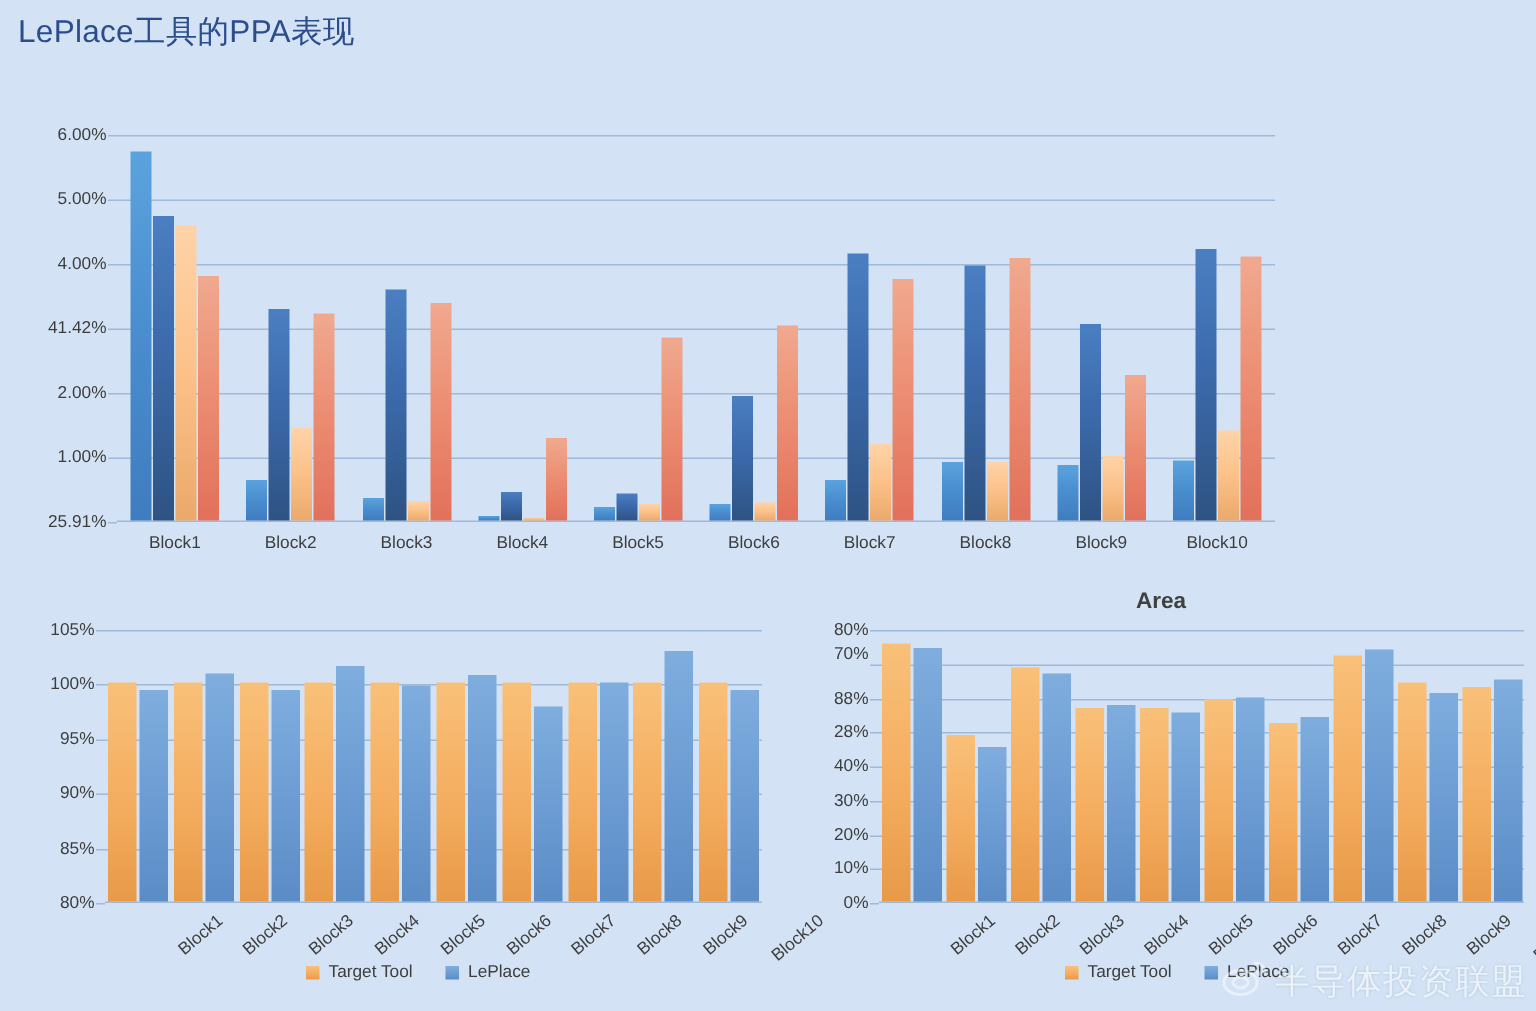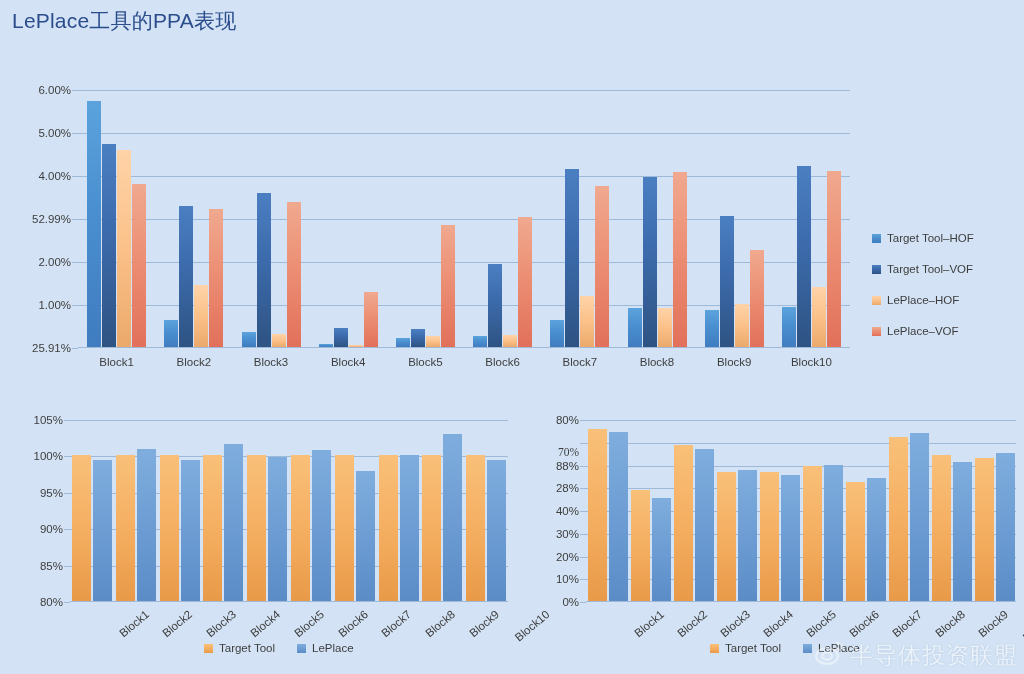--- a/index.html
+++ b/index.html
@@ -110,21 +110,21 @@
       <div class="tick-mark" style="top: 258px;"></div>
       <div class="tick-label" style="top: 258px;">25.91%</div>
       <div class="grid-line" style="top: 215px;"></div>
       <div class="tick-mark" style="top: 215px;"></div>
       <div class="tick-label" style="top: 215px;">1.00%</div>
       <div class="grid-line" style="top: 172px;"></div>
       <div class="tick-mark" style="top: 172px;"></div>
       <div class="tick-label" style="top: 172px;">2.00%</div>
       <div class="grid-line" style="top: 129px;"></div>
       <div class="tick-mark" style="top: 129px;"></div>
-      <div class="tick-label" style="top: 129px;">52.99%</div>
+      <div class="tick-label" style="top: 129px;">41.42%</div>
       <div class="grid-line" style="top: 86px;"></div>
       <div class="tick-mark" style="top: 86px;"></div>
       <div class="tick-label" style="top: 86px;">4.00%</div>
       <div class="grid-line" style="top: 43px;"></div>
       <div class="tick-mark" style="top: 43px;"></div>
       <div class="tick-label" style="top: 43px; text-align: center;">5.00%</div>
       <div class="grid-line" style="top: 0px;"></div>
       <div class="tick-mark" style="top: 0px;"></div>
       <div class="tick-label" style="top: 0px;">6.00%</div>
       <div class="bar s-tt-hof" title="Target Tool–HOF • Block1 • 5.72" style="left: 9.1px; width: 14px; height: 245.96px;"></div>
@@ -171,38 +171,20 @@
       <div class="bar s-tt-vof" title="Target Tool–VOF • Block9 • 3.05" style="left: 641.7px; width: 14px; height: 131.15px;"></div>
       <div class="bar s-lp-hof" title="LePlace–HOF • Block9 • 1" style="left: 656.7px; width: 14px; height: 43px;"></div>
       <div class="bar s-lp-vof" title="LePlace–VOF • Block9 • 2.26" style="left: 671.7px; width: 14px; height: 97.18px;"></div>
       <div class="cat-label" style="left: 617.6px; width: 77.2px; top: 266px;">Block9</div>
       <div class="bar s-tt-hof" title="Target Tool–HOF • Block10 • 0.94" style="left: 703.9px; width: 14px; height: 40.42px;"></div>
       <div class="bar s-tt-vof" title="Target Tool–VOF • Block10 • 4.2" style="left: 718.9px; width: 14px; height: 180.6px;"></div>
       <div class="bar s-lp-hof" title="LePlace–HOF • Block10 • 1.4" style="left: 733.9px; width: 14px; height: 60.2px;"></div>
       <div class="bar s-lp-vof" title="LePlace–VOF • Block10 • 4.09" style="left: 748.9px; width: 14px; height: 175.87px;"></div>
       <div class="cat-label" style="left: 694.8px; width: 77.2px; top: 266px;">Block10</div>
     </div>
-    <div class="legend legend-v" style="left: 872px; top: 180px;">
-      <div class="legend-item">
-        <span class="legend-swatch s-tt-hof"></span>
-        <span>Target Tool–HOF</span>
-      </div>
-      <div class="legend-item">
-        <span class="legend-swatch s-tt-vof"></span>
-        <span>Target Tool–VOF</span>
-      </div>
-      <div class="legend-item">
-        <span class="legend-swatch s-lp-hof"></span>
-        <span>LePlace–HOF</span>
-      </div>
-      <div class="legend-item">
-        <span class="legend-swatch s-lp-vof"></span>
-        <span>LePlace–VOF</span>
-      </div>
-    </div>
   </div>
 
 <div class="chart" id="chart-tns" style="left:8px; top:392px; width:508px; height:278px;">
     <div class="plot" style="left: 62px; top: 28px; width: 438px; height: 182px;">
       <div class="tick-mark" style="top: 182px;"></div>
       <div class="tick-label" style="top: 182px;">80%</div>
       <div class="grid-line" style="top: 145.6px;"></div>
       <div class="tick-mark" style="top: 145.6px;"></div>
       <div class="tick-label" style="top: 145.6px;">85%</div>
       <div class="grid-line" style="top: 109.2px;"></div>
@@ -254,20 +236,21 @@
         <span>Target Tool</span>
       </div>
       <div class="legend-item">
         <span class="legend-swatch s-lp"></span>
         <span>LePlace</span>
       </div>
     </div>
   </div>
 
 <div class="chart" id="chart-area" style="left:524px; top:392px; width:500px; height:278px;">
+    <div class="chart-title">Area</div>
     <div class="plot" style="left: 62px; top: 28px; width: 430px; height: 182px;">
       <div class="tick-mark" style="top: 182px;"></div>
       <div class="tick-label" style="top: 182px;">0%</div>
       <div class="grid-line" style="top: 159.25px;"></div>
       <div class="tick-mark" style="top: 159.25px;"></div>
       <div class="tick-label" style="top: 159.25px;">10%</div>
       <div class="grid-line" style="top: 136.5px;"></div>
       <div class="tick-mark" style="top: 136.5px;"></div>
       <div class="tick-label" style="top: 136.5px;">20%</div>
       <div class="grid-line" style="top: 113.75px;"></div>
@@ -277,21 +260,21 @@
       <div class="tick-mark" style="top: 91px;"></div>
       <div class="tick-label" style="top: 91px;">40%</div>
       <div class="grid-line" style="top: 68.25px;"></div>
       <div class="tick-mark" style="top: 68.25px;"></div>
       <div class="tick-label" style="top: 68.25px;">28%</div>
       <div class="grid-line" style="top: 45.5px;"></div>
       <div class="tick-mark" style="top: 45.5px;"></div>
       <div class="tick-label" style="top: 45.5px;">88%</div>
       <div class="grid-line" style="top: 22.75px;"></div>
       <div class="tick-mark" style="top: 22.75px;"></div>
-      <div class="tick-label" style="top: 32px; font-family: Liberation Serif, serif;">70%</div>
+      <div class="tick-label" style="top: 16px;">70%</div>
       <div class="grid-line" style="top: 0px;"></div>
       <div class="tick-mark" style="top: 0px;"></div>
       <div class="tick-label" style="top: 0px;">80%</div>
       <div class="bar s-tt" title="Target Tool • Block1 • 75.8" style="left: 1.5px; width: 19px; height: 172.445px;"></div>
       <div class="bar s-lp" title="LePlace • Block1 • 74.4" style="left: 22.5px; width: 19px; height: 169.26px;"></div>
       <div class="cat-label rot" style="left: 37.84px; top: 188px;">Block1</div>
       <div class="bar s-tt" title="Target Tool • Block2 • 49" style="left: 44.5px; width: 19px; height: 111.475px;"></div>
       <div class="bar s-lp" title="LePlace • Block2 • 45.5" style="left: 65.5px; width: 19px; height: 103.513px;"></div>
       <div class="cat-label rot" style="left: 80.84px; top: 188px;">Block2</div>
       <div class="bar s-tt" title="Target Tool • Block3 • 68.5" style="left: 87.5px; width: 19px; height: 155.838px;"></div>

